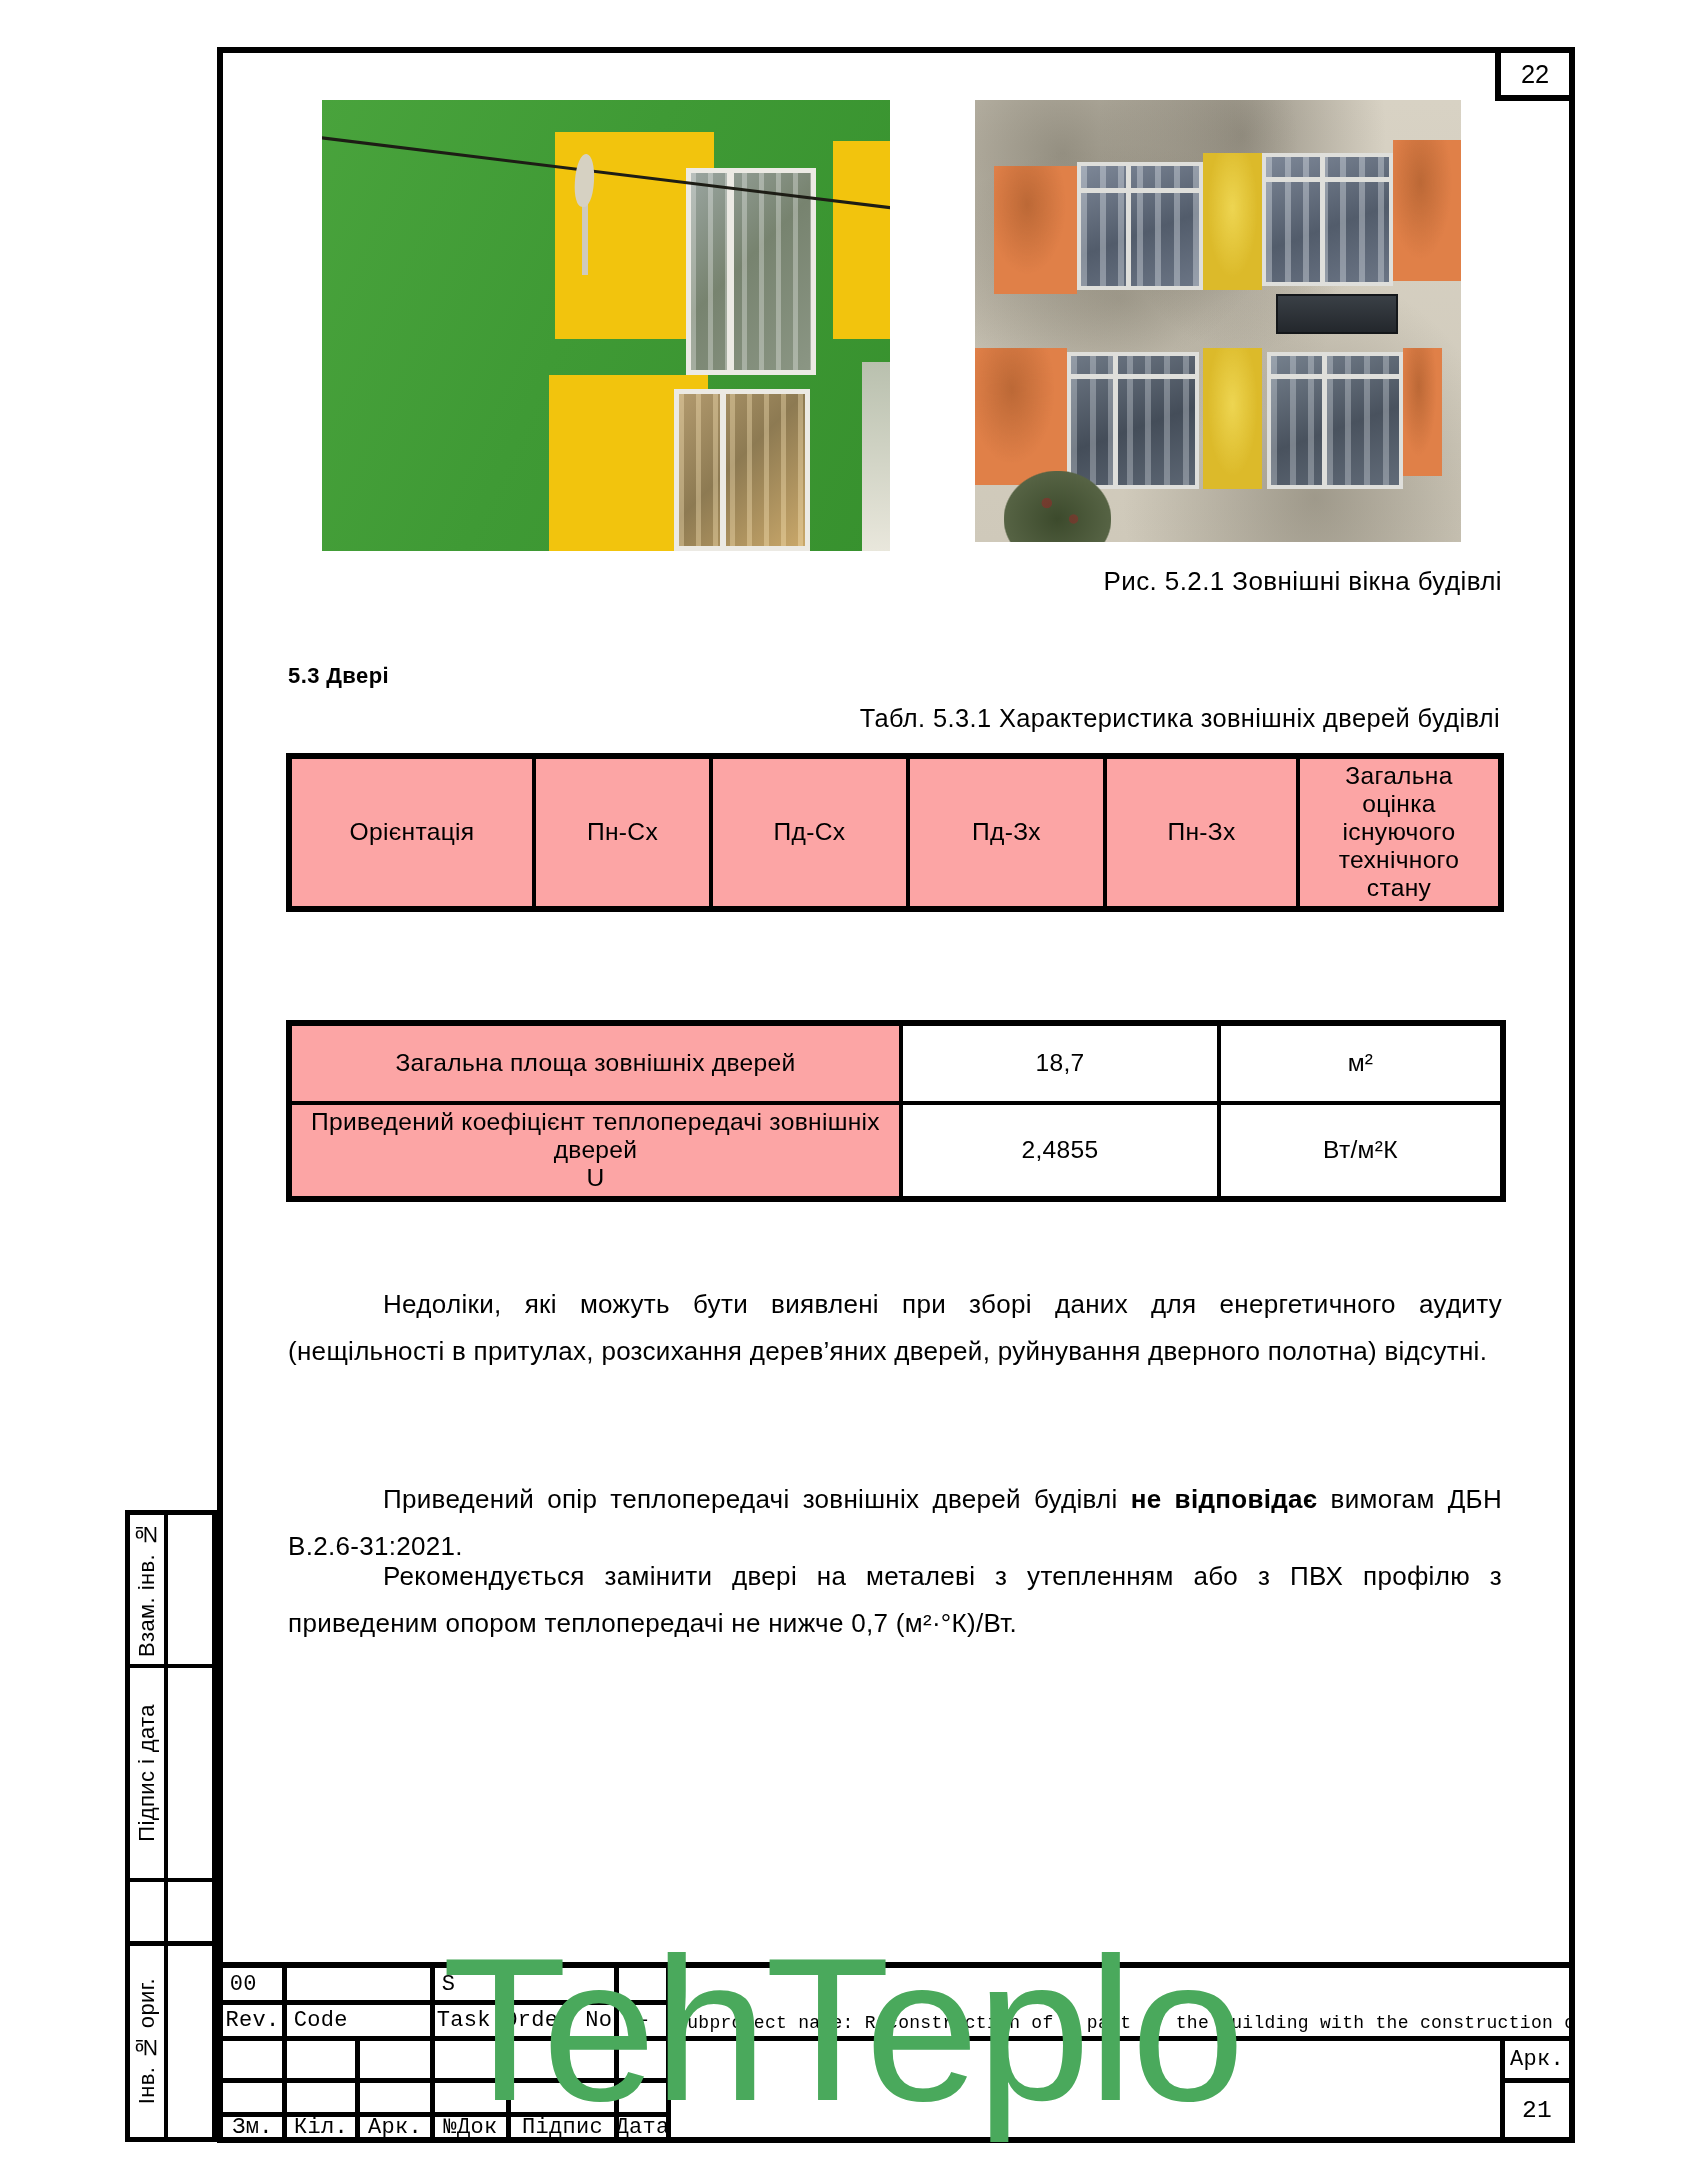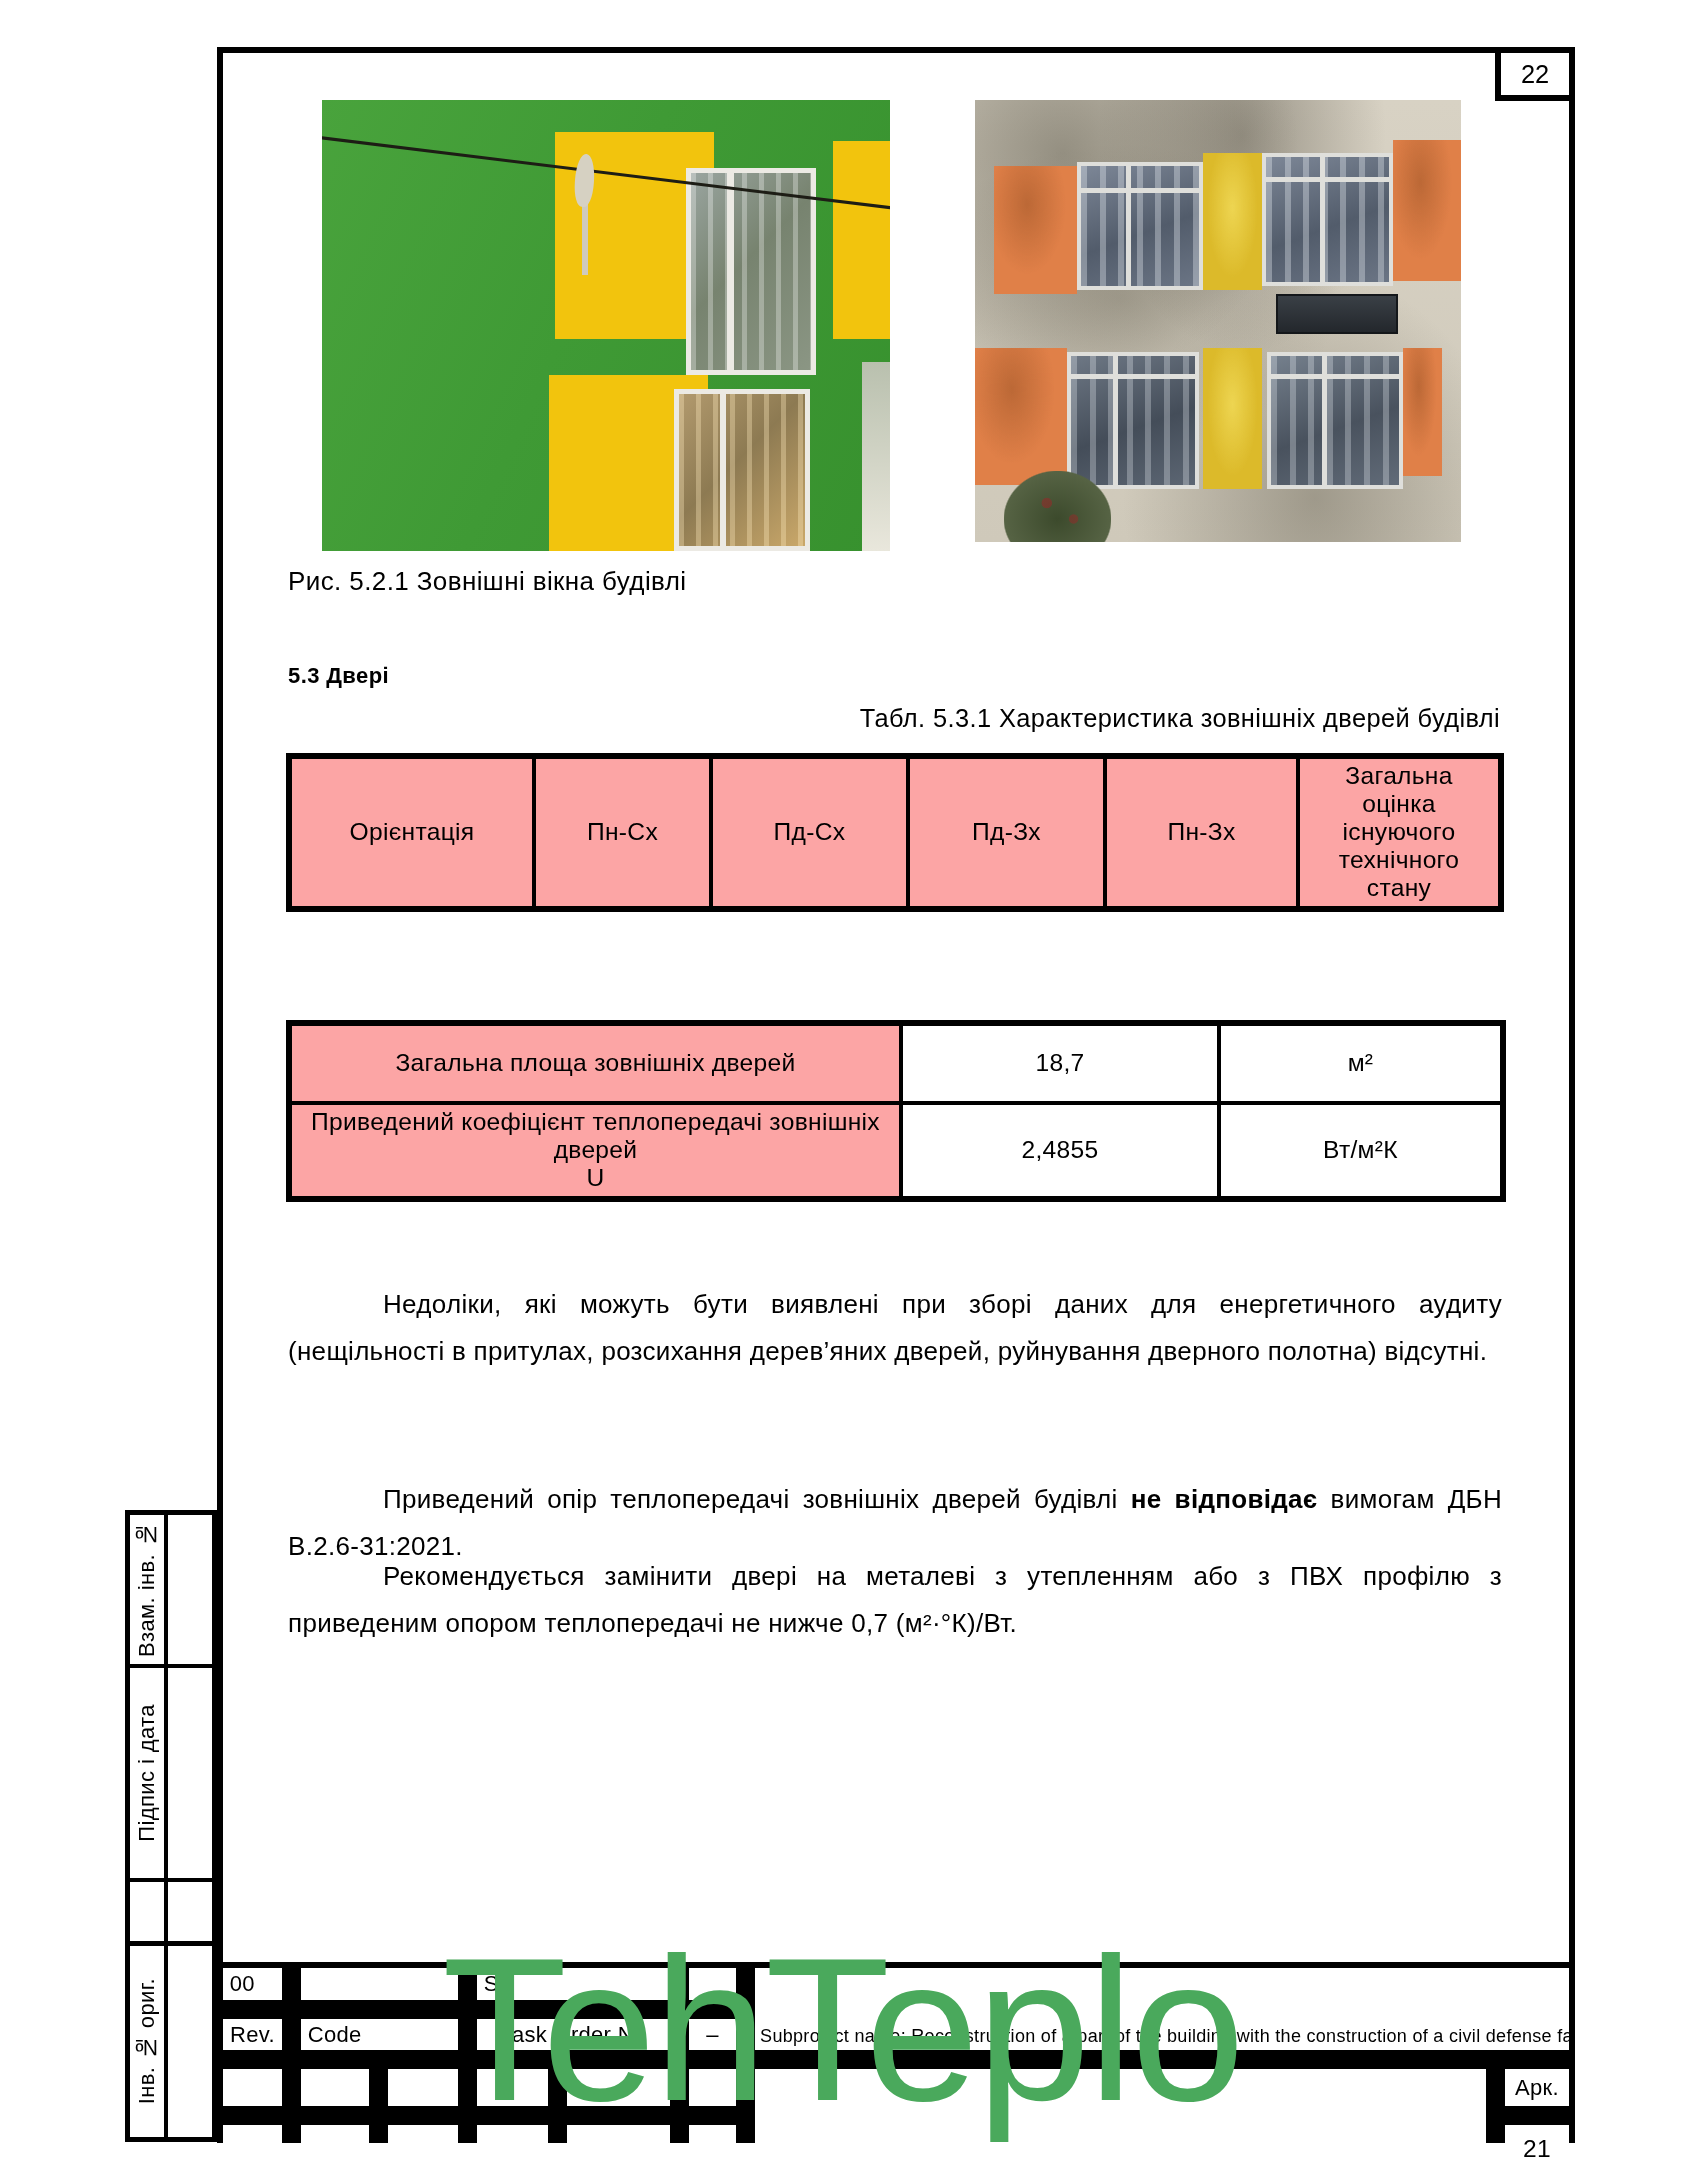--- a/index.html
+++ b/index.html
@@ -48,21 +48,21 @@
        border-radius:50% 50% 45% 45%;transform:rotate(4deg);}
   .lamp-arm{left:45.8%;top:22%;width:6px;height:76px;background:#cfcabd;}
   .corner-sky{right:0;bottom:0;width:5%;height:42%;
        background:linear-gradient(180deg,#b9c0ae,#e9e7dc);}
   .ac-unit{background:linear-gradient(180deg,#3a4046,#23272c);border:2.5px solid #14171a;box-sizing:border-box;}
   .bush{background:radial-gradient(circle at 40% 40%, rgba(150,40,40,.55) 6%, transparent 7%),
         radial-gradient(circle at 65% 60%, rgba(150,40,40,.5) 5%, transparent 6%),
         radial-gradient(ellipse at 50% 60%, #3c4a2c, #566344 70%, transparent 72%);}
 
   
-  .caption{left:288px;top:566px;width:1214px;text-align:left;font-size:26px;letter-spacing:0.4px;}
+  .caption{left:288px;top:566px;width:1214px;text-align:right;font-size:26px;letter-spacing:0.4px;}
   .heading{left:288px;top:663px;font-size:22px;font-weight:bold;letter-spacing:0.4px;}
   .tbl-caption{left:288px;top:704px;width:1212px;text-align:right;font-size:25.4px;letter-spacing:0.4px;}
 
   table{border-collapse:collapse;table-layout:fixed;}
   .t1{position:absolute;left:286px;top:753px;width:1214px;}
   .t2{position:absolute;left:286px;top:1020px;width:1214px;}
   .t1 td,.t2 td{border:4.2px solid #000;text-align:center;vertical-align:middle;
       font-size:24.6px;padding:3.4px 10.2px;letter-spacing:0.3px;}
   .t1{border:6px solid #000;} .t2{border:6px solid #000;}
   .green{background:#fca5a5;}
@@ -80,21 +80,21 @@
   .sidebar{position:absolute;left:125px;top:1510px;width:92px;height:632px;
       display:grid;grid-template-columns:34px 1fr;grid-template-rows:149px 210px 59px 1fr;
       background:#000;border:5.1px solid #000;gap:4.2px;box-sizing:border-box;}
   .sidebar > div{background:#fff;display:flex;align-items:center;justify-content:center;}
   .vtext{writing-mode:vertical-rl;transform:rotate(180deg);font-size:22px;white-space:nowrap;letter-spacing:0.4px;}
 
   
   .tb{position:absolute;left:217px;top:1962px;width:1358px;height:181px;
       display:grid;grid-template-columns:59px 68px 70px 71px 103px 47px 1fr 64px;
       grid-template-rows:32px 31px 37px 29px 1fr;
-      background:#000;border:6px solid #000;gap:19px;box-sizing:border-box;}
+      background:#000;border:6px solid #000;gap:5px;box-sizing:border-box;font-family:Liberation Mono, monospace;}
   .tb > div{background:#fff;display:flex;align-items:center;justify-content:center;
       font-size:22px;overflow:hidden;letter-spacing:0.3px;}
   .tb .left{justify-content:flex-start;padding-left:6.8px;}
   .c23{grid-column:2/4;} .c45{grid-column:4/6;}
   .sub{grid-column:7/9;grid-row:1/3;align-items:flex-end !important;
        justify-content:flex-start !important;font-size:18px !important;
        padding:0 0 3.4px 5.1px;white-space:nowrap;}
   .bigcell{grid-column:7/8;grid-row:3/6;}
   .arkh{grid-column:8/9;grid-row:3/4;}
   .arkv{grid-column:8/9;grid-row:4/6;font-size:24.6px !important;}

